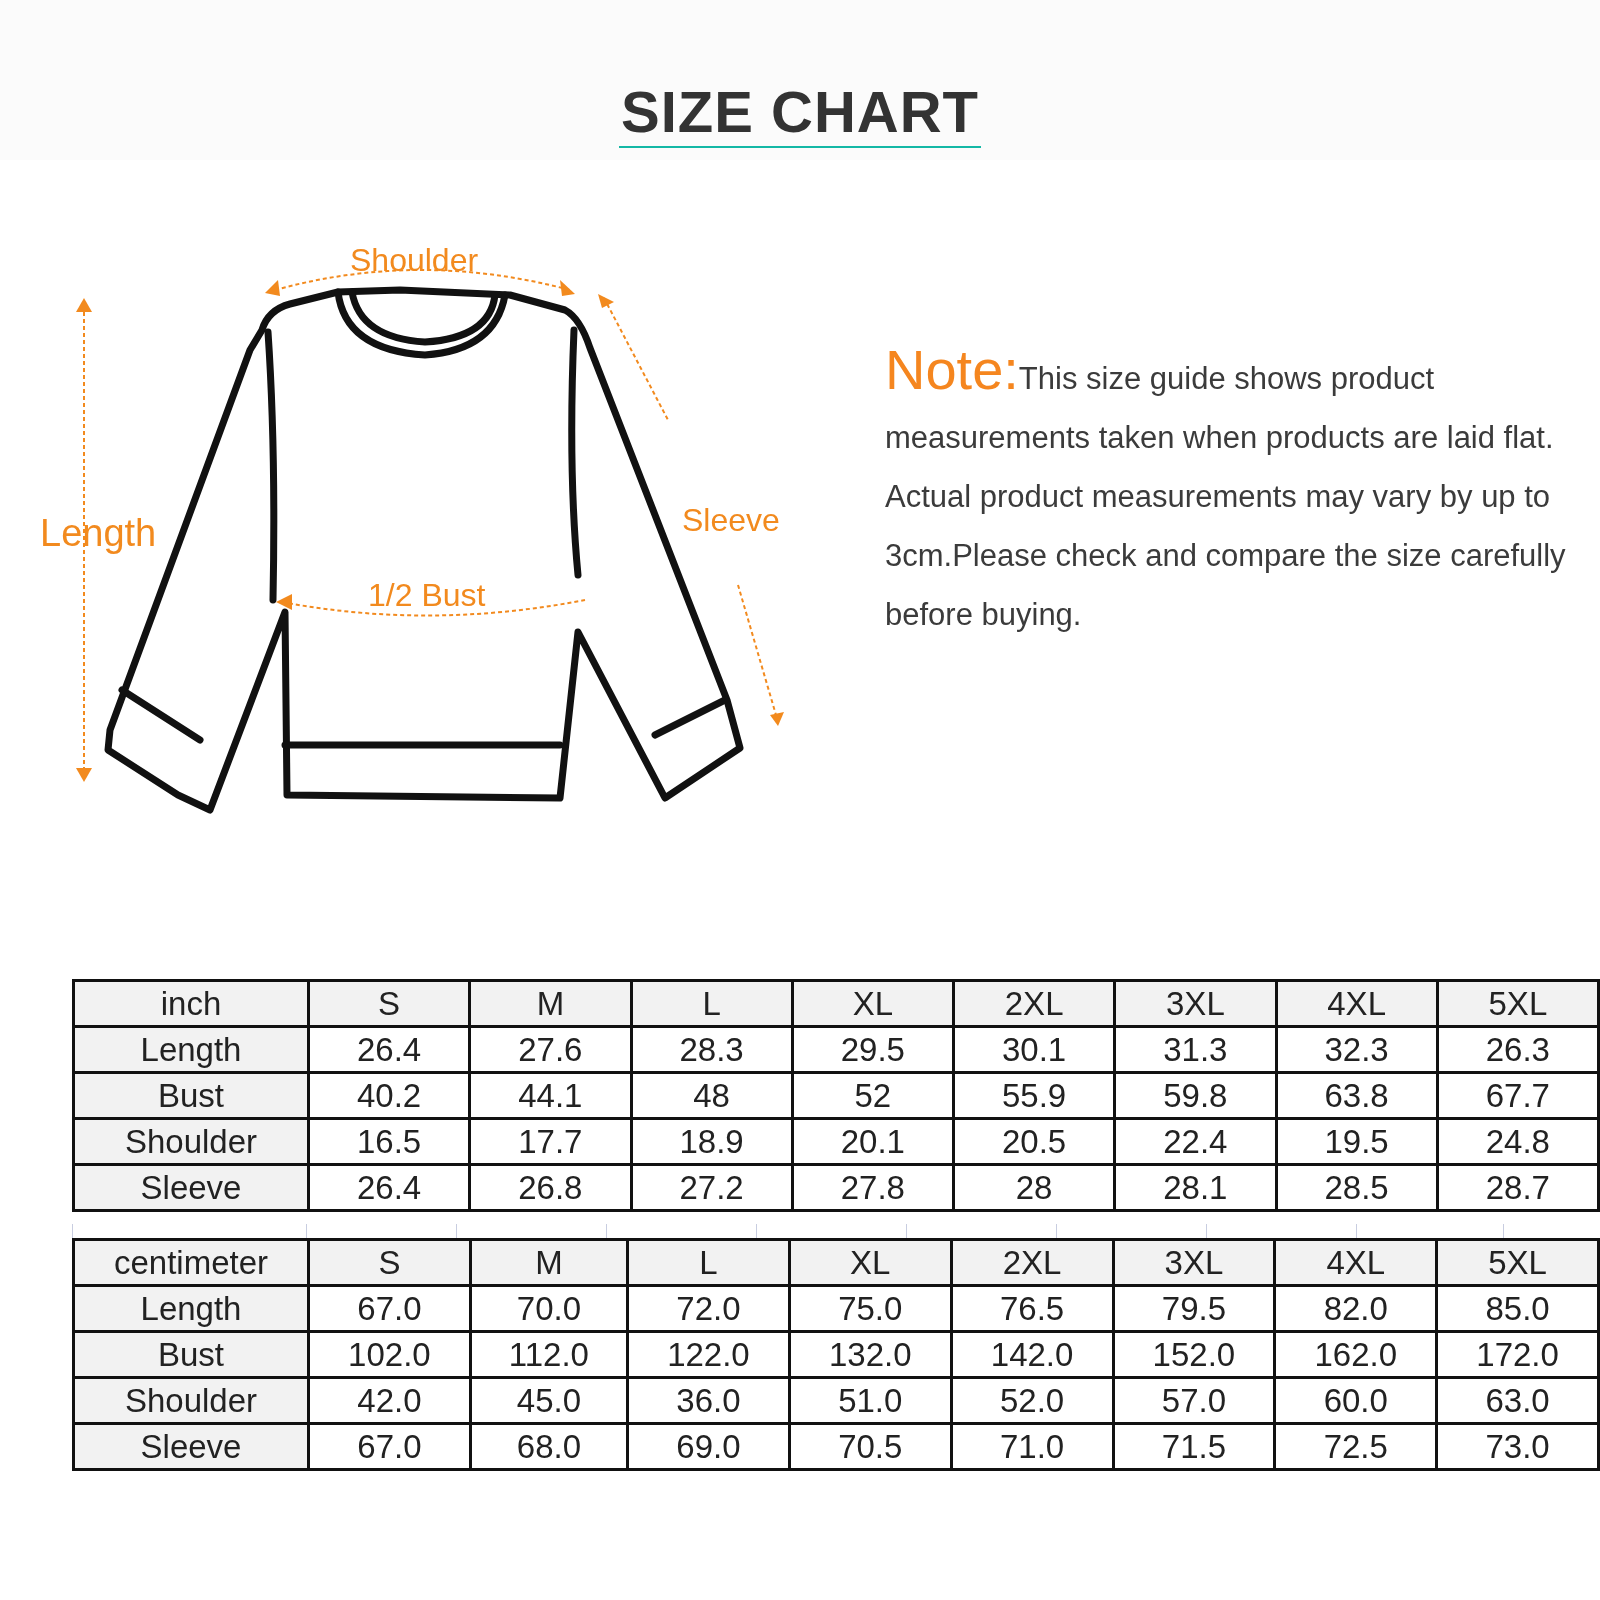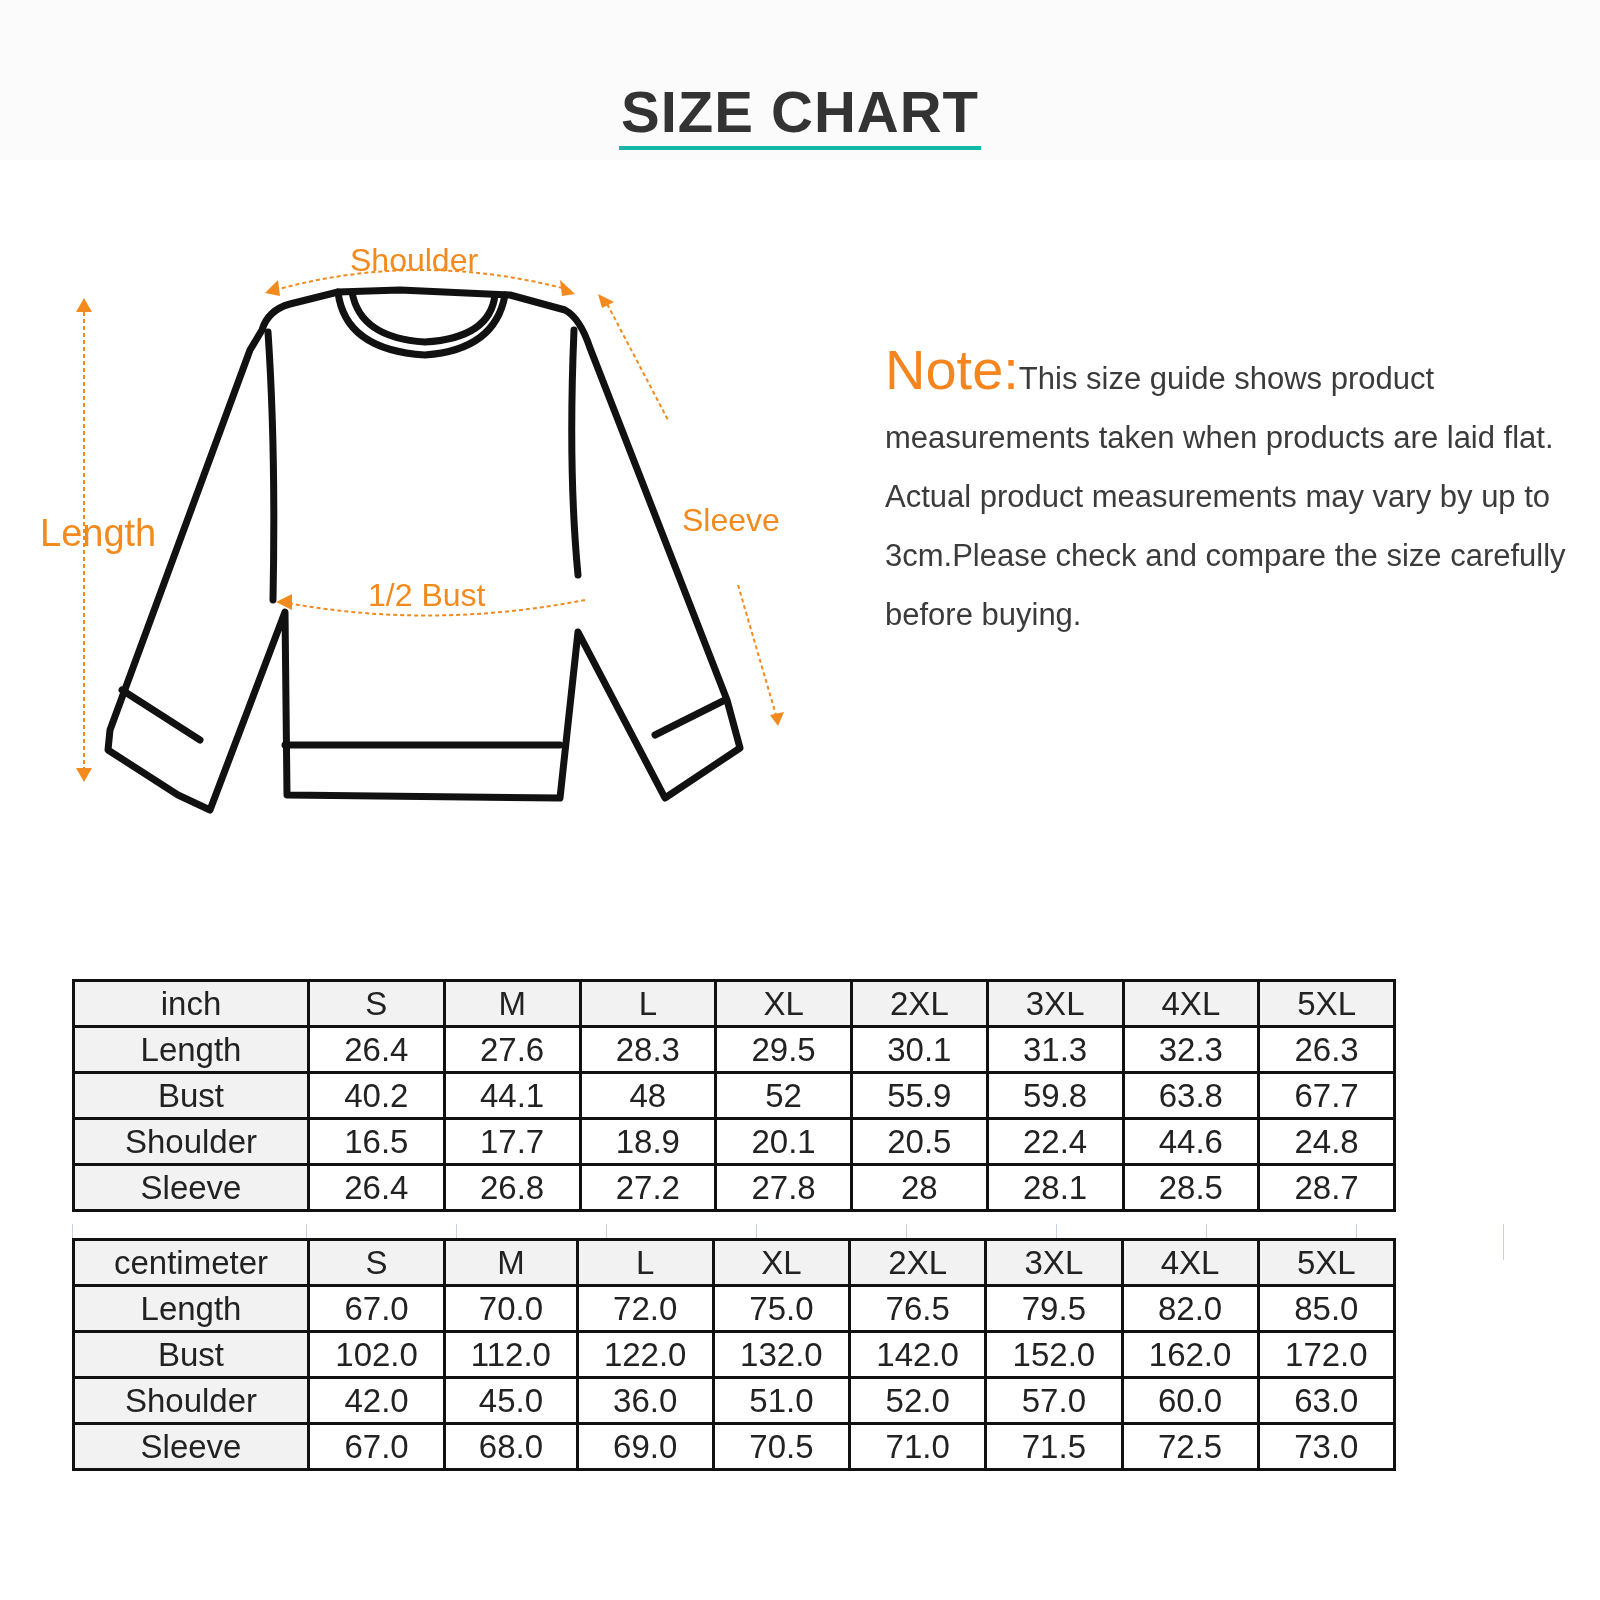--- a/index.html
+++ b/index.html
@@ -5,31 +5,31 @@
   html, body { margin: 0; padding: 0; }
   body {
     width: 1600px; height: 1600px; background: #ffffff; position: relative; overflow: hidden;
     font-family: "Liberation Sans", sans-serif; color: #333;
   }
   .title-band { position: absolute; left: 0; top: 0; width: 1600px; height: 160px; background: #fbfbfb; }
   .title {
     position: absolute; left: 0; width: 1600px; top: 78px; text-align: center;
     font-size: 58px; font-weight: bold; color: #333; letter-spacing: 1px;
   }
-  .title span { display: inline-block; border-bottom: 4px solid #14b8a6; padding: 0 2px 2px; line-height: 64px; }
+  .title span { display: inline-block; border-bottom: 2px solid #14b8a6; padding: 0 2px 2px; line-height: 64px; }
 
   .diagram { position: absolute; left: 0; top: 220px; width: 840px; height: 620px; }
   .diagram svg { position: absolute; left: 0; top: 0; }
   .dlabel { position: absolute; color: #f28a1e; font-size: 32px; }
 
   .note { position: absolute; left: 885px; top: 340px; width: 690px; font-size: 31px; line-height: 59px; color: #3b3b3b; }
   .note .note-key { color: #f5861f; font-size: 56px; }
 
   table.size-table {
-    position: absolute; left: 72px; width: 1324px; border-collapse: collapse;
+    position: absolute; left: 72px; width: 1528px; border-collapse: collapse;
     font-family: "Liberation Sans", sans-serif; font-size: 33px; color: #222;
   }
   table.size-table td {
     border: 3px solid #111; text-align: center; height: 43px; padding: 0; line-height: 43px;
   }
   table.size-table td.rowhead { background: #f2f2f2; width: 232px; }
   table.size-table tr.head td { background: #f2f2f2; }
   .gap-row { position: absolute; left: 72px; top: 1224px; width: 1432px; height: 36px; }
   .gap-row div { position: absolute; top: 0; height: 36px; border-left: 1px solid #c8cde0; }
 </style>
@@ -125,21 +125,21 @@
     <td>67.7</td>
   </tr>
   <tr>
     <td class="rowhead">Shoulder</td>
     <td>16.5</td>
     <td>17.7</td>
     <td>18.9</td>
     <td>20.1</td>
     <td>20.5</td>
     <td>22.4</td>
-    <td>44.6</td>
+    <td>19.5</td>
     <td>24.8</td>
   </tr>
   <tr>
     <td class="rowhead">Sleeve</td>
     <td>26.4</td>
     <td>26.8</td>
     <td>27.2</td>
     <td>27.8</td>
     <td>28</td>
     <td>28.1</td>

